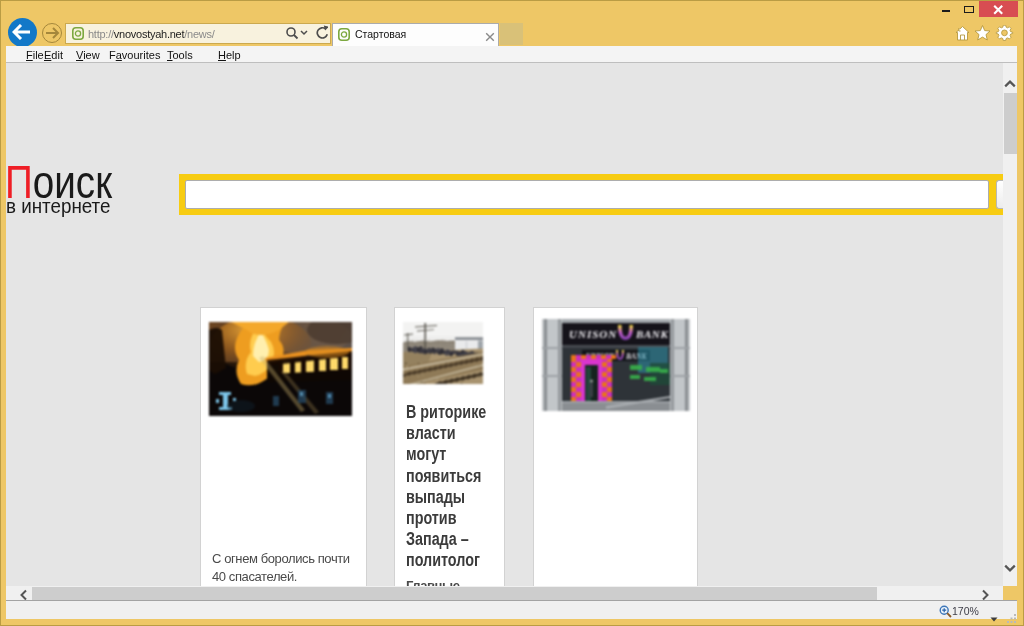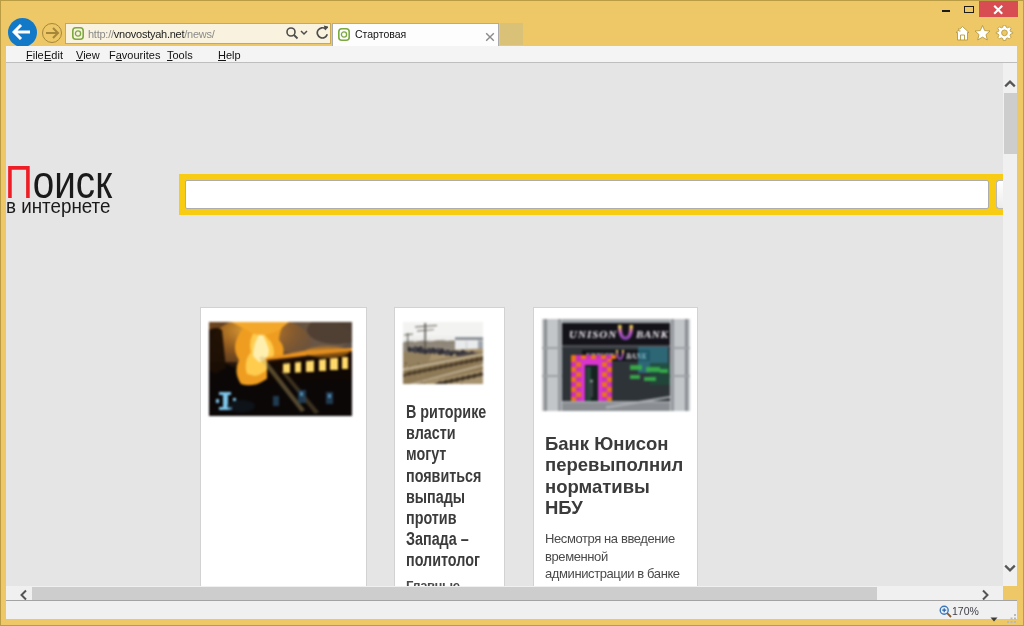--- a/index.html
+++ b/index.html
@@ -205,20 +205,21 @@
       </g>
       <g fill="#7CC4E8">
         <rect x="14" y="72" width="5" height="15"></rect>
             <rect x="10" y="70" width="12" height="3"></rect>
             <rect x="10" y="85" width="13" height="3"></rect>
             <rect x="24" y="76" width="3" height="3"></rect>
             <rect x="7" y="77" width="3" height="4"></rect>
       </g>
       <ellipse cx="32" cy="84" rx="14" ry="6" fill="#10202C" opacity="0.5"></ellipse>
     </svg></div>
+    <p>С огнем боролись почти<br>40 спасателей.</p>
   </div>
   <div class="card" id="card2">
     <div class="img"><svg width="80" height="62" viewBox="0 0 80 62">
           <rect width="80" height="62" fill="#F3F3F2"></rect>
           <rect y="14" width="80" height="12" fill="#EEEEED"></rect>
           <path d="M0 20.5 Q6 18.5 12 20 Q20 18 28 19.5 Q36 17.5 44 19 Q50 18 54 19 L54 30 L0 30 Z" fill="#90887B"></path>
           <rect x="1.8" y="18.4" width="0.6" height="3.5" fill="#7A7163" opacity="0.7"></rect>
           <rect x="5.1" y="18.6" width="0.6" height="3.2" fill="#7A7163" opacity="0.7"></rect>
           <rect x="7.8" y="18.0" width="0.6" height="4.1" fill="#7A7163" opacity="0.7"></rect>
           <rect x="10.2" y="17.8" width="0.6" height="4.5" fill="#7A7163" opacity="0.7"></rect>
@@ -537,22 +538,20 @@
           <rect x="69" y="36" width="5" height="4" fill="#E8741A"></rect>
       <rect x="39" y="40" width="21" height="46" fill="#D935CE"></rect>
       <rect x="43" y="46" width="13" height="40" fill="#15231E"></rect>
       <rect x="44" y="48" width="5" height="38" fill="#23453A"></rect>
       <rect x="47.5" y="64" width="3.5" height="14" fill="#3A3F45"></rect>
       <circle cx="49.5" cy="62" r="1.6" fill="#999"></circle>
       <rect x="20" y="84" width="108" height="8" fill="#8A8E92"></rect>
       <rect x="20" y="82" width="108" height="2" fill="#9DA1A5"></rect>
       <path d="M64 87 L128 77 L128 79 L64 90 Z" fill="#A8ACB0"></path>
     </svg></div>
-    <h3>Банк Юнисон<br>перевыполнил<br>нормативы<br>НБУ</h3>
-    <p>Несмотря на введение<br>временной<br>администрации в банке</p>
   </div>
 </div>
 
 <div class="abs" id="vscroll"></div>
 <div class="abs" id="vthumb"></div>
 <div class="sarrow" style="left:1004px; top:76px;"><svg width="12" height="12">
       <path d="M1.2 8.4 L6 3.6 L10.8 8.4" stroke="#555" stroke-width="2.2" fill="none"></path>
     </svg></div>
 <div class="sarrow" style="left:1004px; top:560px;"><svg width="12" height="12">
       <path d="M1.2 3.6 L6 8.4 L10.8 3.6" stroke="#555" stroke-width="2.2" fill="none"></path>

